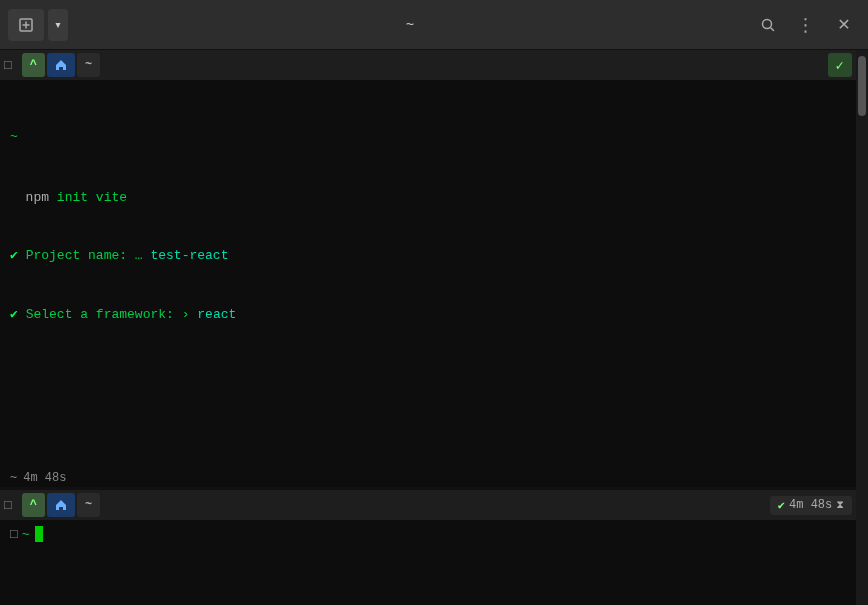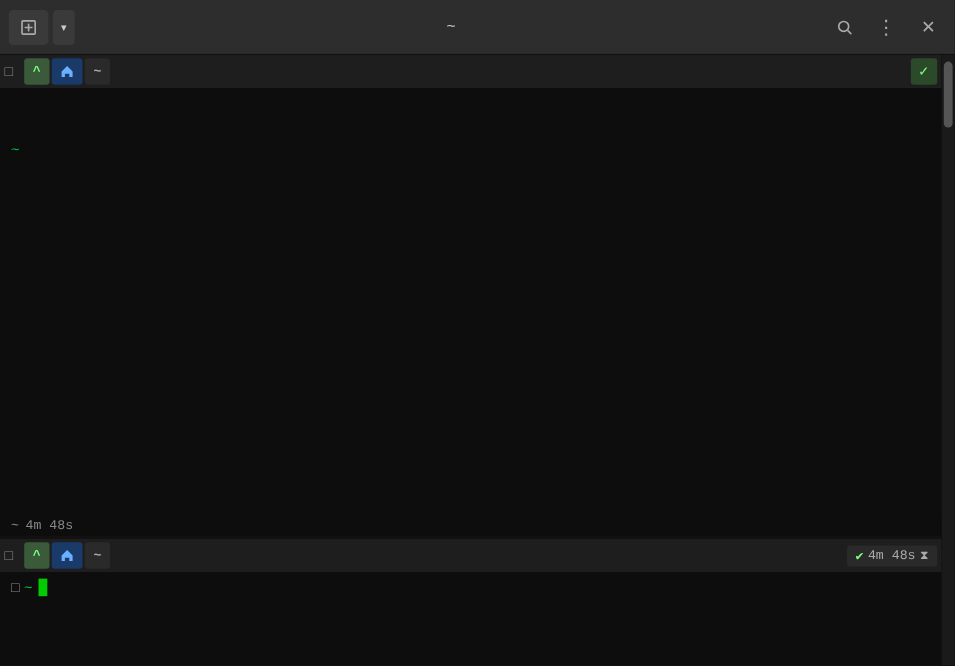--- a/index.html
+++ b/index.html
@@ -289,20 +289,23 @@
           </button>
           <button class="tab-btn tab-btn-tilde">~</button>
         </div>
         <div class="tab-group">
           <button class="tab-btn tab-btn-check">✓</button>
         </div>
       </div>
 
       <div class="term-output">
         <div style="color:#00cc44; margin-bottom:2px;">~ </div>
+        <div style="color:#00cc44;">  <span style="color:#aaa;">npm</span> <span style="color:#00cc44;">init vite</span></div>
+        <div style="color:#00cc44;"><span style="color:#00ff55;">✔</span> Project name: … <span style="color:#00ddaa;">test-react</span></div>
+        <div style="color:#00cc44;"><span style="color:#00ff55;">✔</span> Select a framework: <span style="color:#00cc44;">›</span> <span style="color:#00ddaa;">react</span></div>
         <div style="height:14px;"></div>
         
         
         
         
         
         
         
         
         

